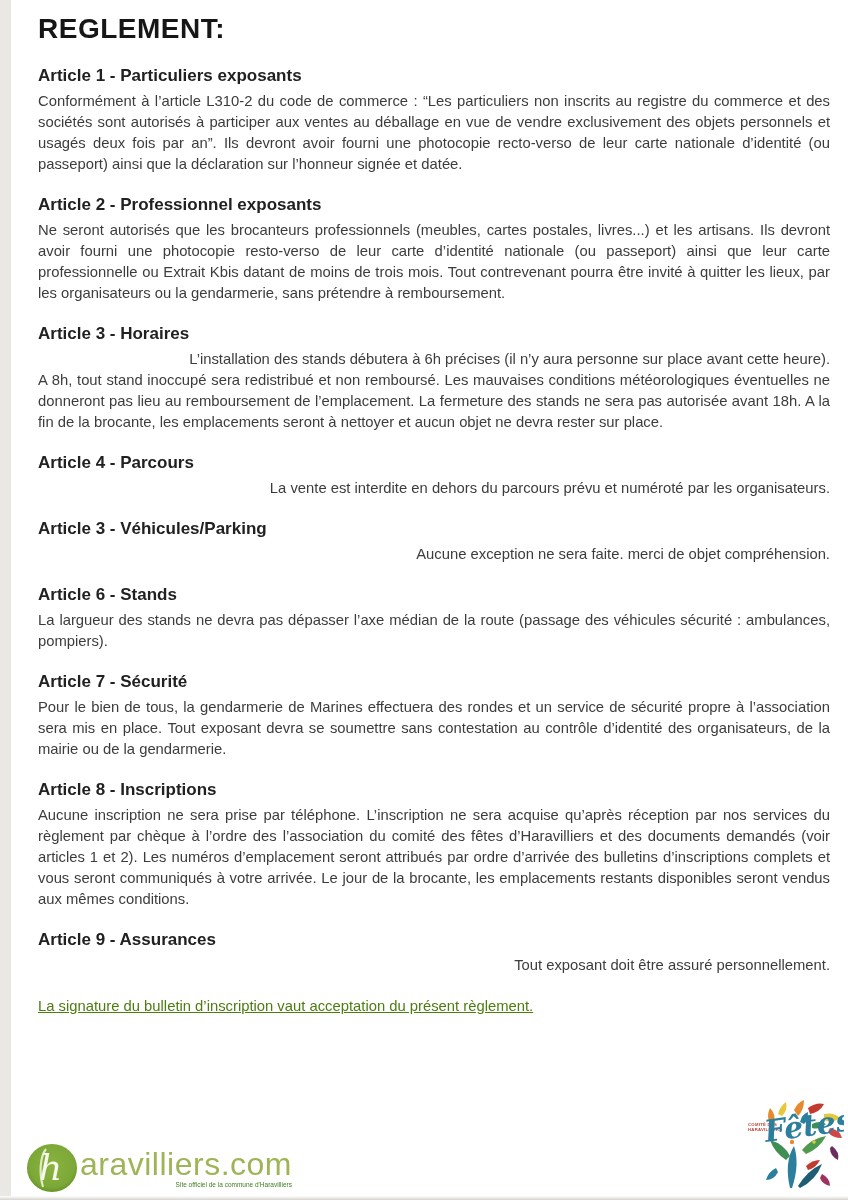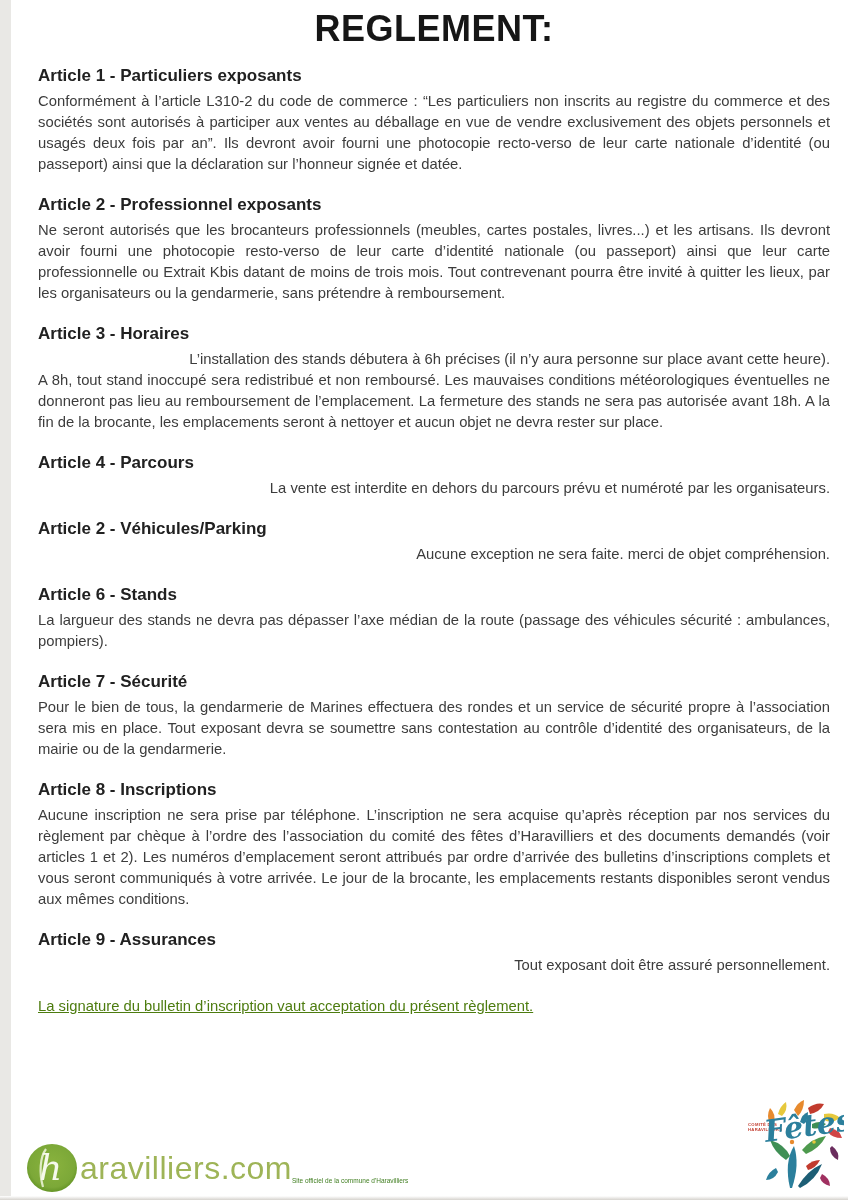--- a/index.html
+++ b/index.html
@@ -16,22 +16,22 @@
   }
   .edge-bottom {
     position:absolute; left:0; bottom:0; width:848px; height:4px;
     background:linear-gradient(#ffffff, #d6d3ce);
   }
   .content {
     position:absolute; left:38px; top:0; width:792px;
     padding-top:12px;
   }
   .doc-title {
-    margin:0; text-align:center;
-    font-size:36px; line-height:34px; font-weight:700;
+    margin:0; text-align:left;
+    font-size:28px; line-height:34px; font-weight:700;
     color:#161616; letter-spacing:0.5px;
   }
   .article-heading {
     margin:18px 0 3px 0;
     font-size:17px; line-height:24px; font-weight:700;
     color:#212121;
   }
   .article-paragraph {
     margin:0;
     font-size:14.8px; line-height:21px;
@@ -45,21 +45,21 @@
     font-size:14.8px; line-height:21px;
     color:#4d7c0f;
     text-decoration:underline;
     text-align:left;
   }
   
   .logo-haravilliers {
     position:absolute; left:26px; bottom:7px;
     display:flex; align-items:center;
   }
-  .logo-right { display:flex; flex-direction:row; margin-left:2px; }
+  .logo-right { display:flex; flex-direction:column; margin-left:2px; }
   .logo-text {
     font-size:32px; line-height:34px; font-weight:400;
     color:#9eb457; letter-spacing:0.5px;
   }
   .logo-tagline {
     align-self:flex-end;
     font-size:6.5px; line-height:8px;
     color:#3f7d1f;
     margin-top:0px;
   }
@@ -98,21 +98,21 @@
       <p class="article-paragraph single-line">L’installation des stands débutera à 6h précises (il n’y aura personne sur place avant cette heure).</p>
       <p class="article-paragraph">A 8h, tout stand inoccupé sera redistribué et non remboursé. Les mauvaises conditions météorologiques éventuelles ne donneront pas lieu au remboursement de l’emplacement. La fermeture des stands ne sera pas autorisée avant 18h. A la fin de la brocante, les emplacements seront à nettoyer et aucun objet ne devra rester sur place.</p>
     </section>
 
     <section>
       <h2 class="article-heading">Article 4 - Parcours</h2>
       <p class="article-paragraph single-line">La vente est interdite en dehors du parcours prévu et numéroté par les organisateurs.</p>
     </section>
 
     <section>
-      <h2 class="article-heading">Article 2 - Véhicules/Parking</h2>
+      <h2 class="article-heading">Article 3 - Véhicules/Parking</h2>
       <p class="article-paragraph single-line">Aucune exception ne sera faite. merci de objet compréhension.</p>
     </section>
 
     <section>
       <h2 class="article-heading">Article 6 - Stands</h2>
       <p class="article-paragraph">La largueur des stands ne devra pas dépasser l’axe médian de la route (passage des véhicules sécurité : ambulances, pompiers).</p>
     </section>
 
     <section>
       <h2 class="article-heading">Article 7 - Sécurité</h2>

